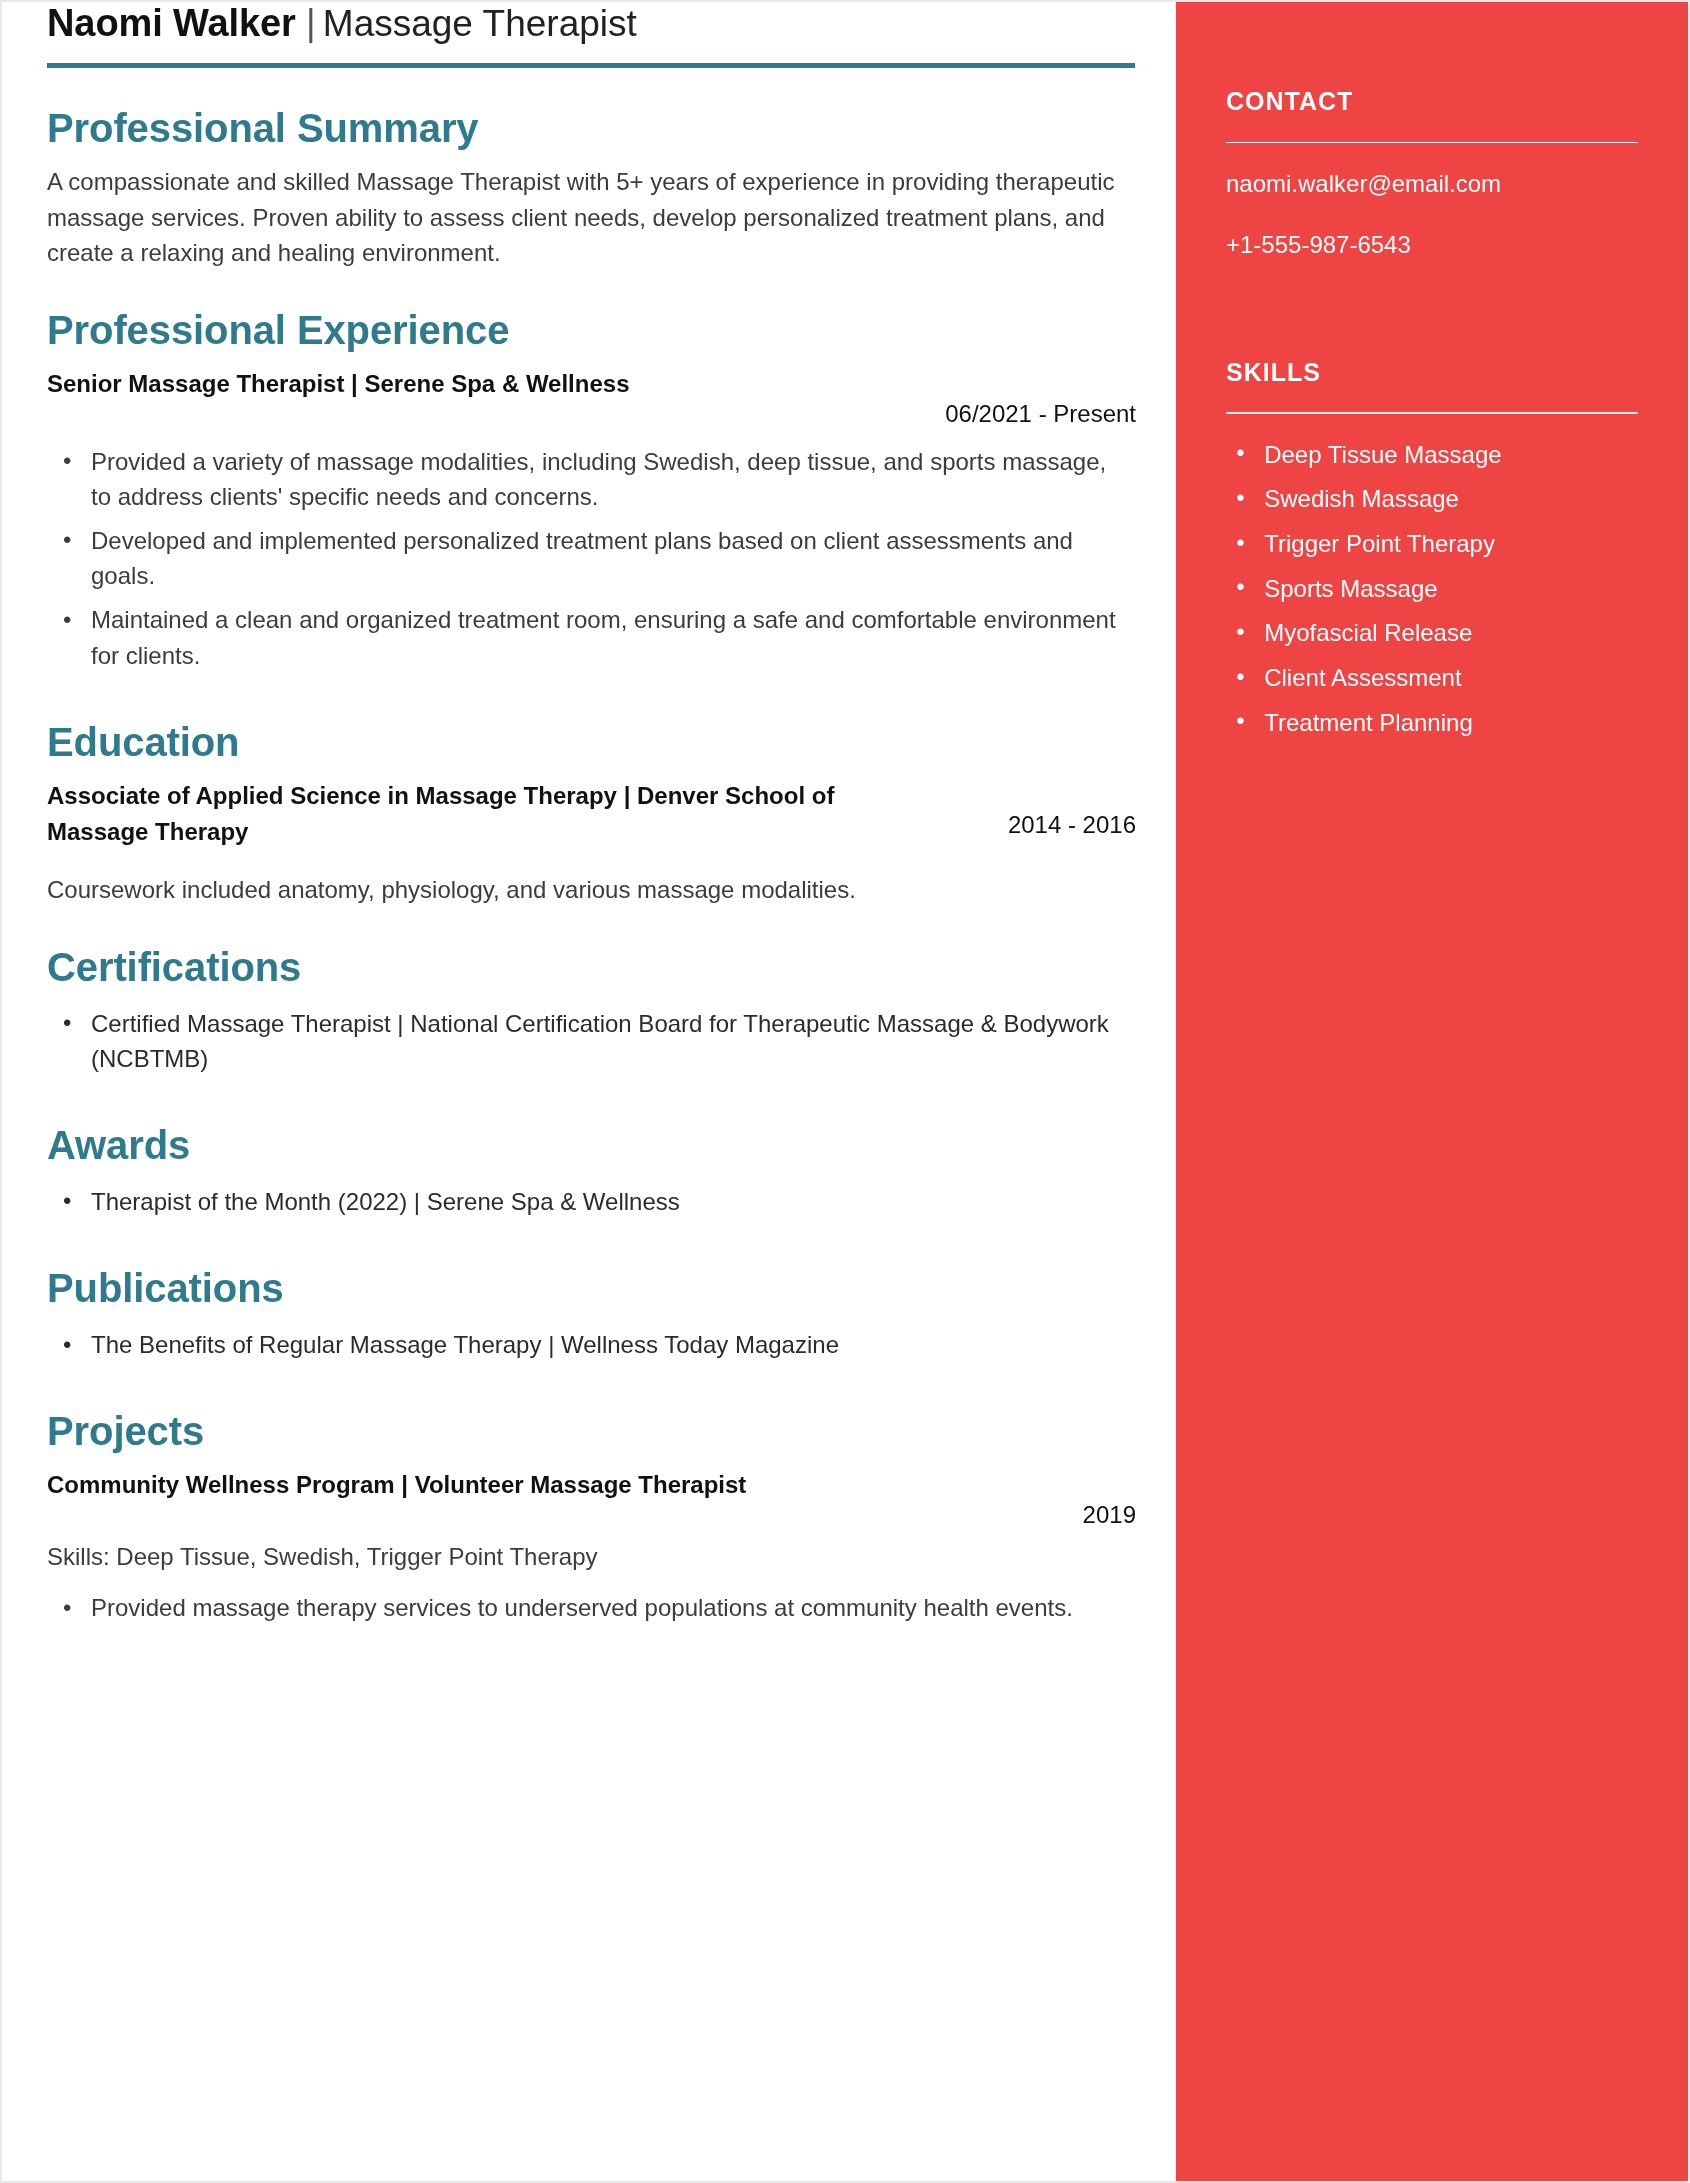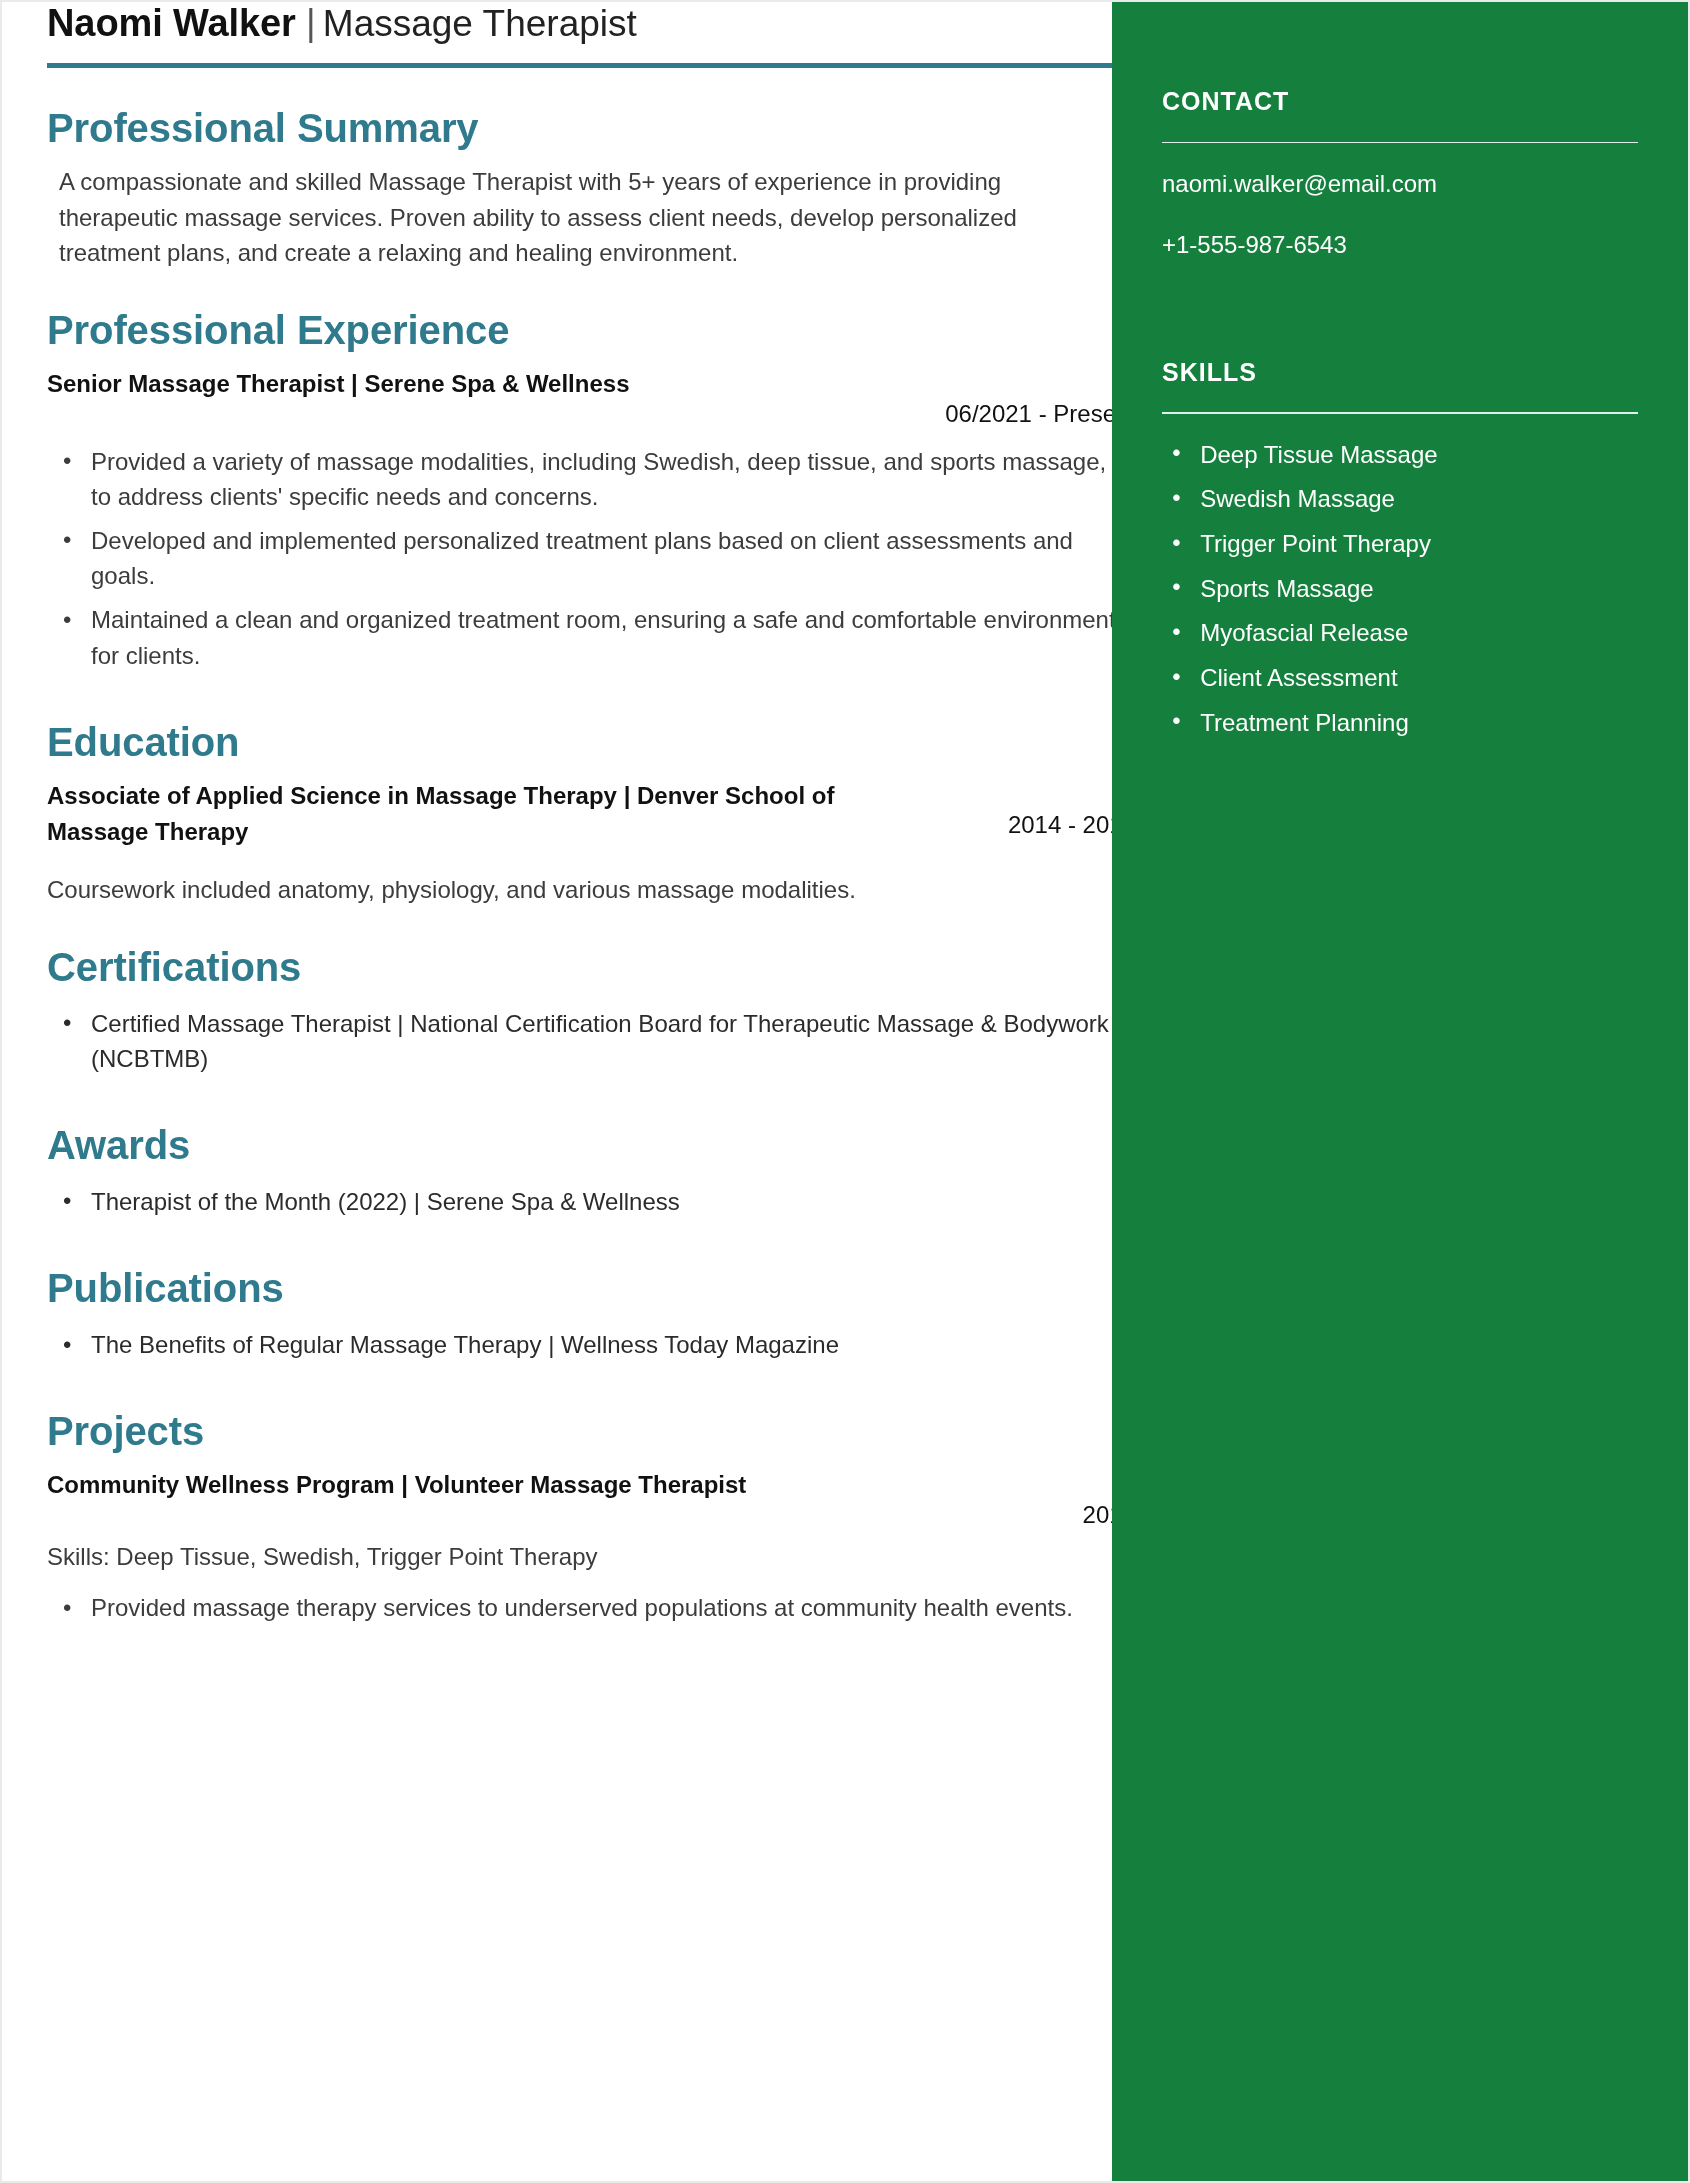--- a/index.html
+++ b/index.html
@@ -21,22 +21,22 @@
     border: 2.9px solid #e8eaec;
     overflow: hidden;
   }
 
   
   .sidebar {
     position: absolute;
     top: 0;
     right: 0;
     bottom: 0;
-    width: 576px;
-    background: #15803d;
+    width: 512px;
+    background: #ef4444;
     box-sizing: border-box;
     padding: 86px 50px 0 50px;
   }
   .side-section { margin-bottom: 0; }
   .side-title {
     color: #ffffff;
     font-size: 25px;
     font-weight: bold;
     letter-spacing: 1px;
     line-height: 1.1;
@@ -120,21 +120,21 @@
     font-size: 40px;
     font-weight: bold;
     margin: 38px 0 13px 0;
     letter-spacing: -0.1px;
   }
 
   p.body {
     font-size: 24px;
     color: #3c3c3c;
     line-height: 1.47;
-    margin: 12px;
+    margin: 0;
   }
 
   .entry-head {
     display: flex;
     justify-content: space-between;
     align-items: flex-start;
     margin: 0 0 4.4px 0;
   }
   .entry-title {
     font-size: 24px;

